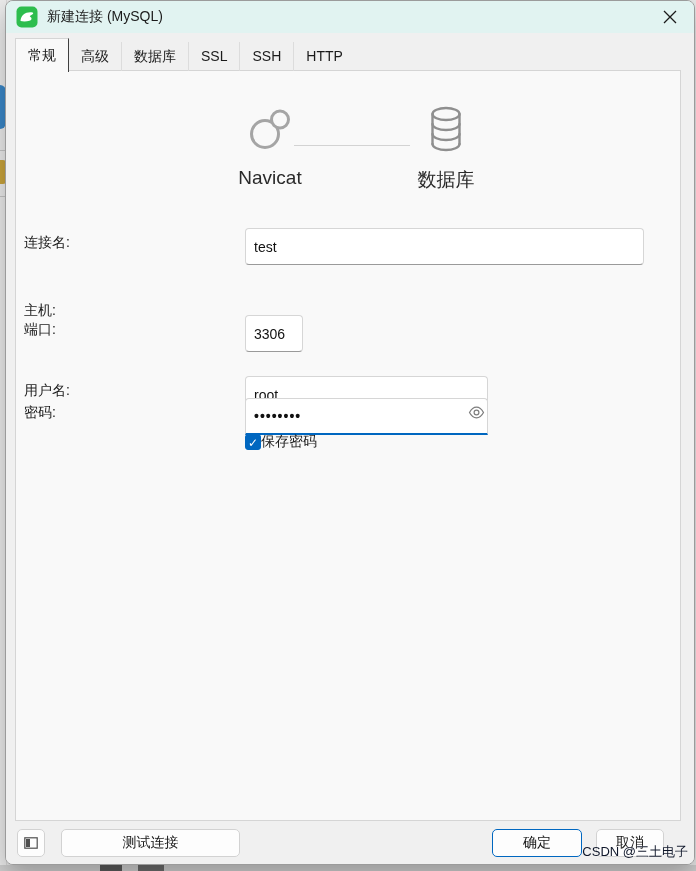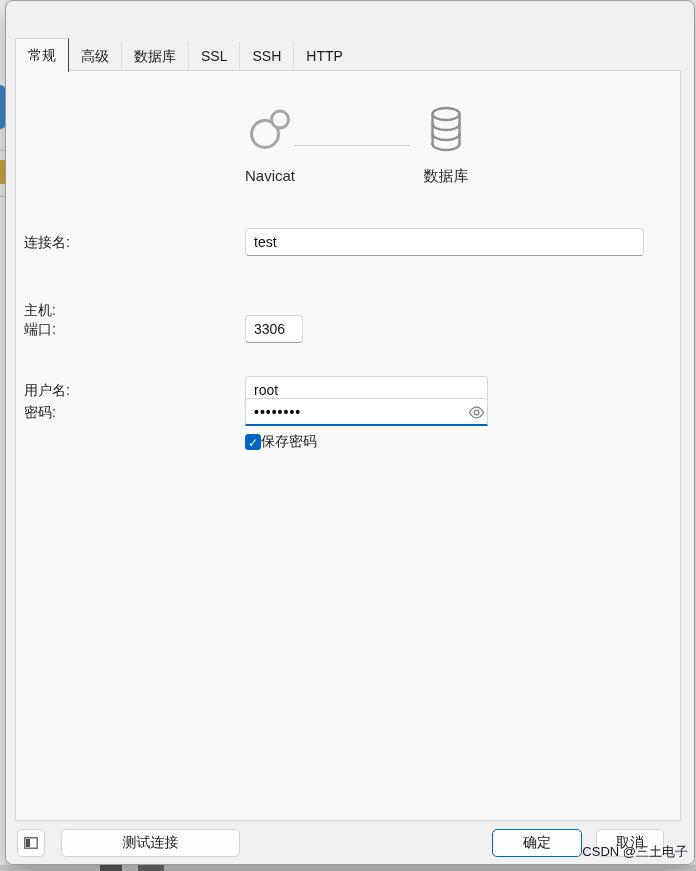--- a/index.html
+++ b/index.html
@@ -36,26 +36,26 @@
   .tab.active{height:34px;line-height:33px;background:#f9f9f9;border:1px solid #d5d5d5;border-bottom:none;
               margin-bottom:-1px;position:relative;z-index:4;border-right:1px solid #404040;}
 
   
   .card{position:absolute;left:9px;top:69px;right:13px;bottom:43px;background:#f9f9f9;
         border:1px solid #d5d5d5;box-sizing:border-box;z-index:2;}
 
   
   .node-navicat{position:absolute;left:216px;top:34px;width:76px;text-align:center;}
   .node-db{position:absolute;left:392px;top:34px;width:76px;text-align:center;}
-  .node-label{display:block;margin-top:10px;font-size:15px;color:#2a2a2a;}
+  .node-label{display:block;margin-top:10px;font-size:19px;color:#2a2a2a;}
   .link-line{position:absolute;left:278px;top:74px;width:116px;height:1px;background:#d3d3d3;}
 
   
   .flabel{position:absolute;left:8px;font-size:14px;color:#1b1b1b;height:28px;line-height:28px;}
-  .finput{position:absolute;height:28px;box-sizing:border-box;background:#ffffff;
+  .finput{position:absolute;height:37px;box-sizing:border-box;background:#ffffff;
           border:1px solid #d6d6d6;border-bottom:1px solid #9a9a9a;border-radius:4px;
           font-size:14px;color:#111;padding:0 8px;font-family:"Liberation Sans","DejaVu Sans",sans-serif;outline:none;}
   .finput.full{left:229px;width:399px;}
   .row-name{top:157px;} .row-host{top:225px;} .row-port{top:244px;} .row-user{top:293px;margin-top:12px;} .row-pass{top:327px;}
   .finput.port{left:229px;width:58px;}
   .finput.mid{left:229px;width:243px;}
   .finput.password{left:229px;width:243px;border-bottom:2px solid #0067c0;border-radius:4px 4px 0 0;
                    letter-spacing:1px;font-weight:bold;padding-right:26px;}
   .eye{position:absolute;left:452px;top:333px;width:17px;height:17px;cursor:pointer;z-index:5;}
 
@@ -87,20 +87,32 @@
     <div class="frag-icon"></div>
     <div class="sep2"></div>
   </div>
   <div class="bg-bottom">
     <div class="mark1"></div>
     <div class="mark2"></div>
   </div>
 
   <div class="dialog">
 
+    <div class="titlebar">
+      <svg class="app-icon" viewBox="0 0 22 22">
+        <rect x="0.5" y="0.5" width="21" height="21" rx="5" fill="#2ebd4e"></rect>
+        <path d="M4.5 15 C5 9 10 5.5 16.5 6.5 C17.6 6.7 17.3 8 16.2 8.6 C13.5 10 13.2 10.4 14.8 11.2 C16.2 12 15.6 14.2 13.4 14.8 C10.4 15.7 6.6 15.6 4.5 15 Z" fill="#ffffff"></path>
+      </svg>
+      <span class="title">新建连接 (MySQL)</span>
+      <button class="close-btn">
+        <svg width="14" height="14" viewBox="0 0 14 14">
+          <path d="M1 1 L13 13 M13 1 L1 13" stroke="#1a1a1a" stroke-width="1.3" fill="none"></path>
+        </svg>
+      </button>
+    </div>
 
     <div class="tabs">
       <div class="tab active">常规</div>
       <div class="tab">高级</div>
       <div class="tab">数据库</div>
       <div class="tab">SSL</div>
       <div class="tab">SSH</div>
       <div class="tab">HTTP</div>
     </div>
 

